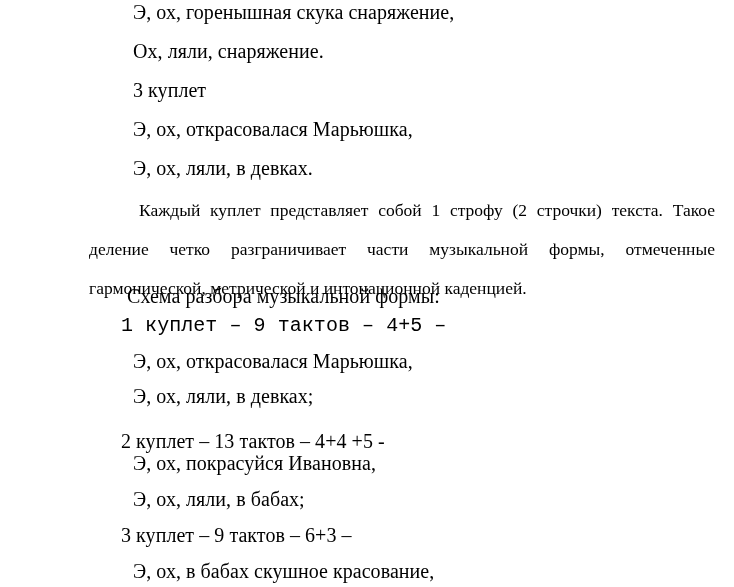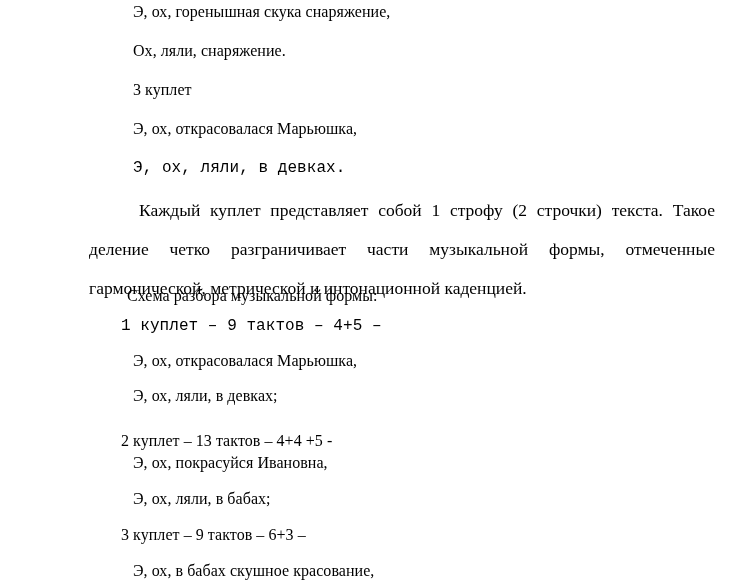--- a/index.html
+++ b/index.html
@@ -18,21 +18,21 @@
   .page {
     position: relative;
     width: 734px;
     height: 587px;
     box-sizing: border-box;
   }
 
   
   .line {
     position: absolute;
-    font-size: 16px;
+    font-size: 20px;
     line-height: 20px;
     white-space: nowrap;
     letter-spacing: 0.05px;
   }
 
   
   .lyric-wide {
     left: 133px;
   }
 
@@ -70,21 +70,21 @@
 
   <div>
     <div class="line lyric-wide" style="top:2px;">Э, ох, горенышная скука снаряжение,</div>
 
     <div class="line lyric-wide" style="top:41px;">Ох, ляли, снаряжение.</div>
 
     <div class="line lyric-wide" style="top:80px;">3 куплет</div>
 
     <div class="line lyric-wide" style="top:119px;">Э, ох, открасовалася Марьюшка,</div>
 
-    <div class="line lyric-wide" style="top:158px;font-family:Liberation Mono, monospace;">Э, ох, ляли, в девках.</div>
+    <div class="line lyric-wide" style="top:158px;">Э, ох, ляли, в девках.</div>
   </div>
 
   <p class="body-para last-full" style="top:187px;">Каждый куплет представляет собой 1 строфу (2 строчки) текста. Такое деление четко разграничивает части музыкальной формы, отмеченные гармонической, метрической и интонационной каденцией.</p>
 
   <div>
 
     <div class="line schema-heading" style="top:286px;">Схема разбора музыкальной формы:</div>
 
     <div class="line schema-verse" style="top:316px;font-family:Liberation Mono, monospace;">1 куплет – 9 тактов – 4+5 –</div>
 

